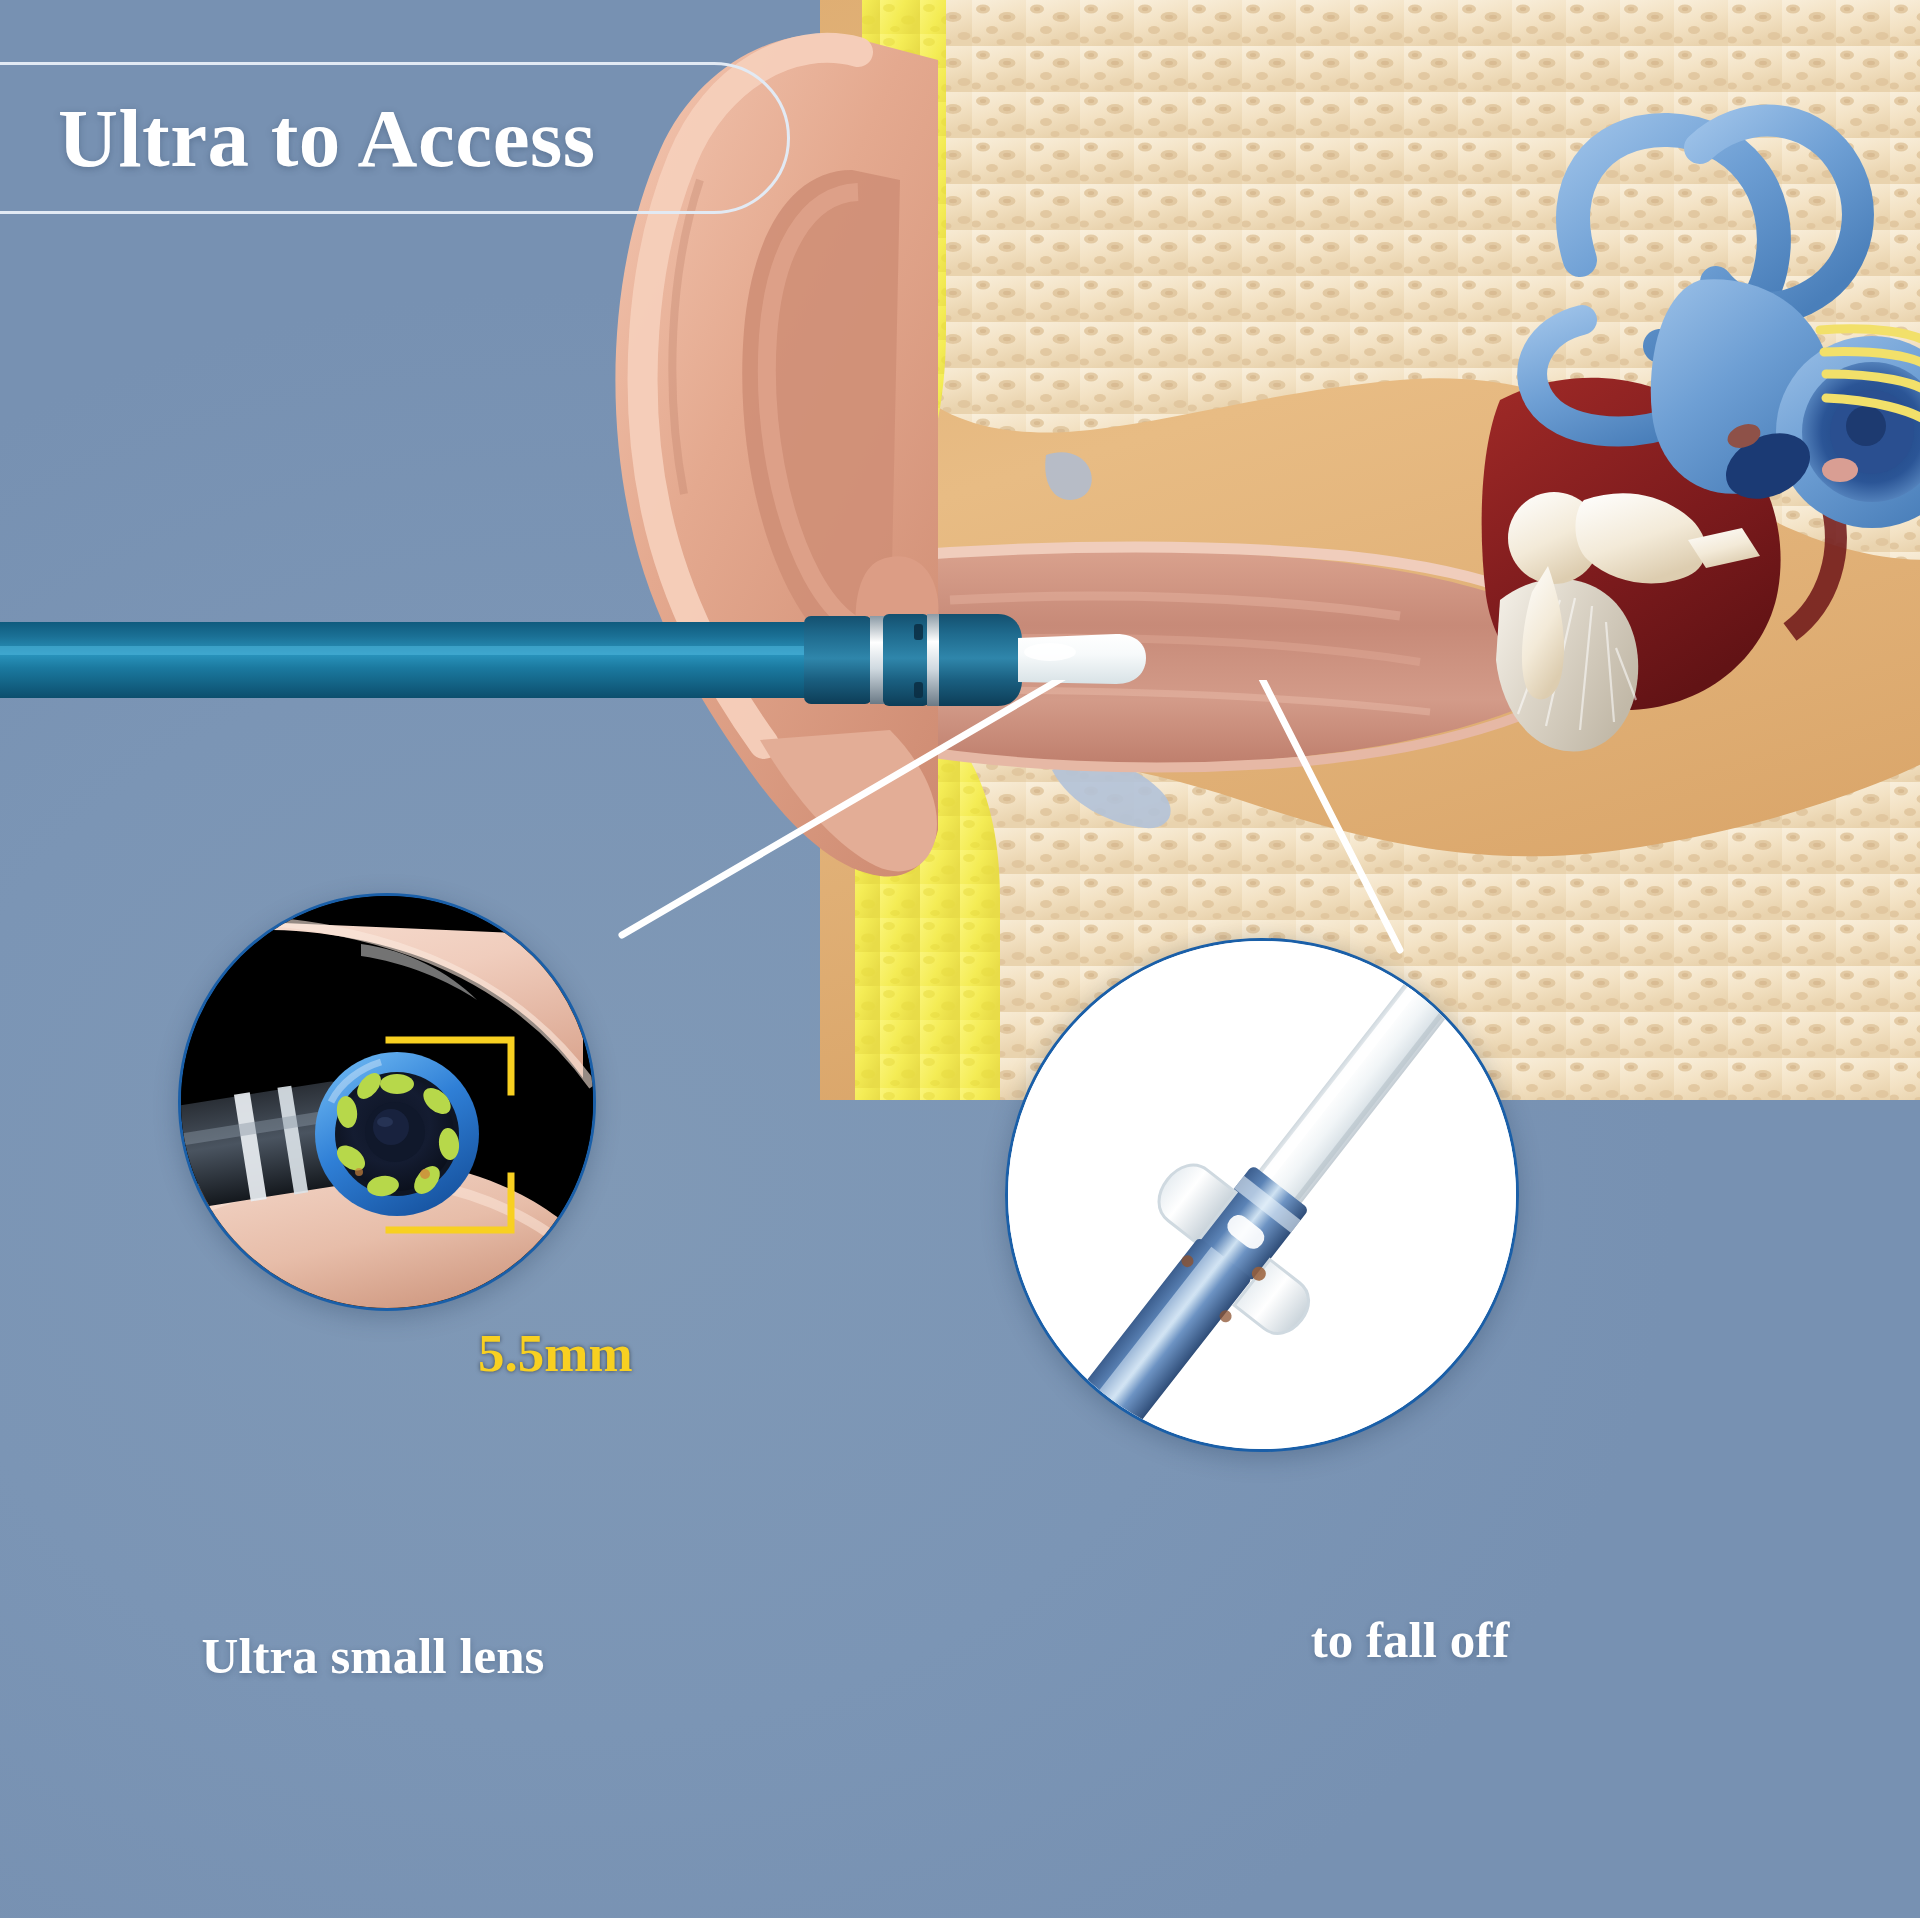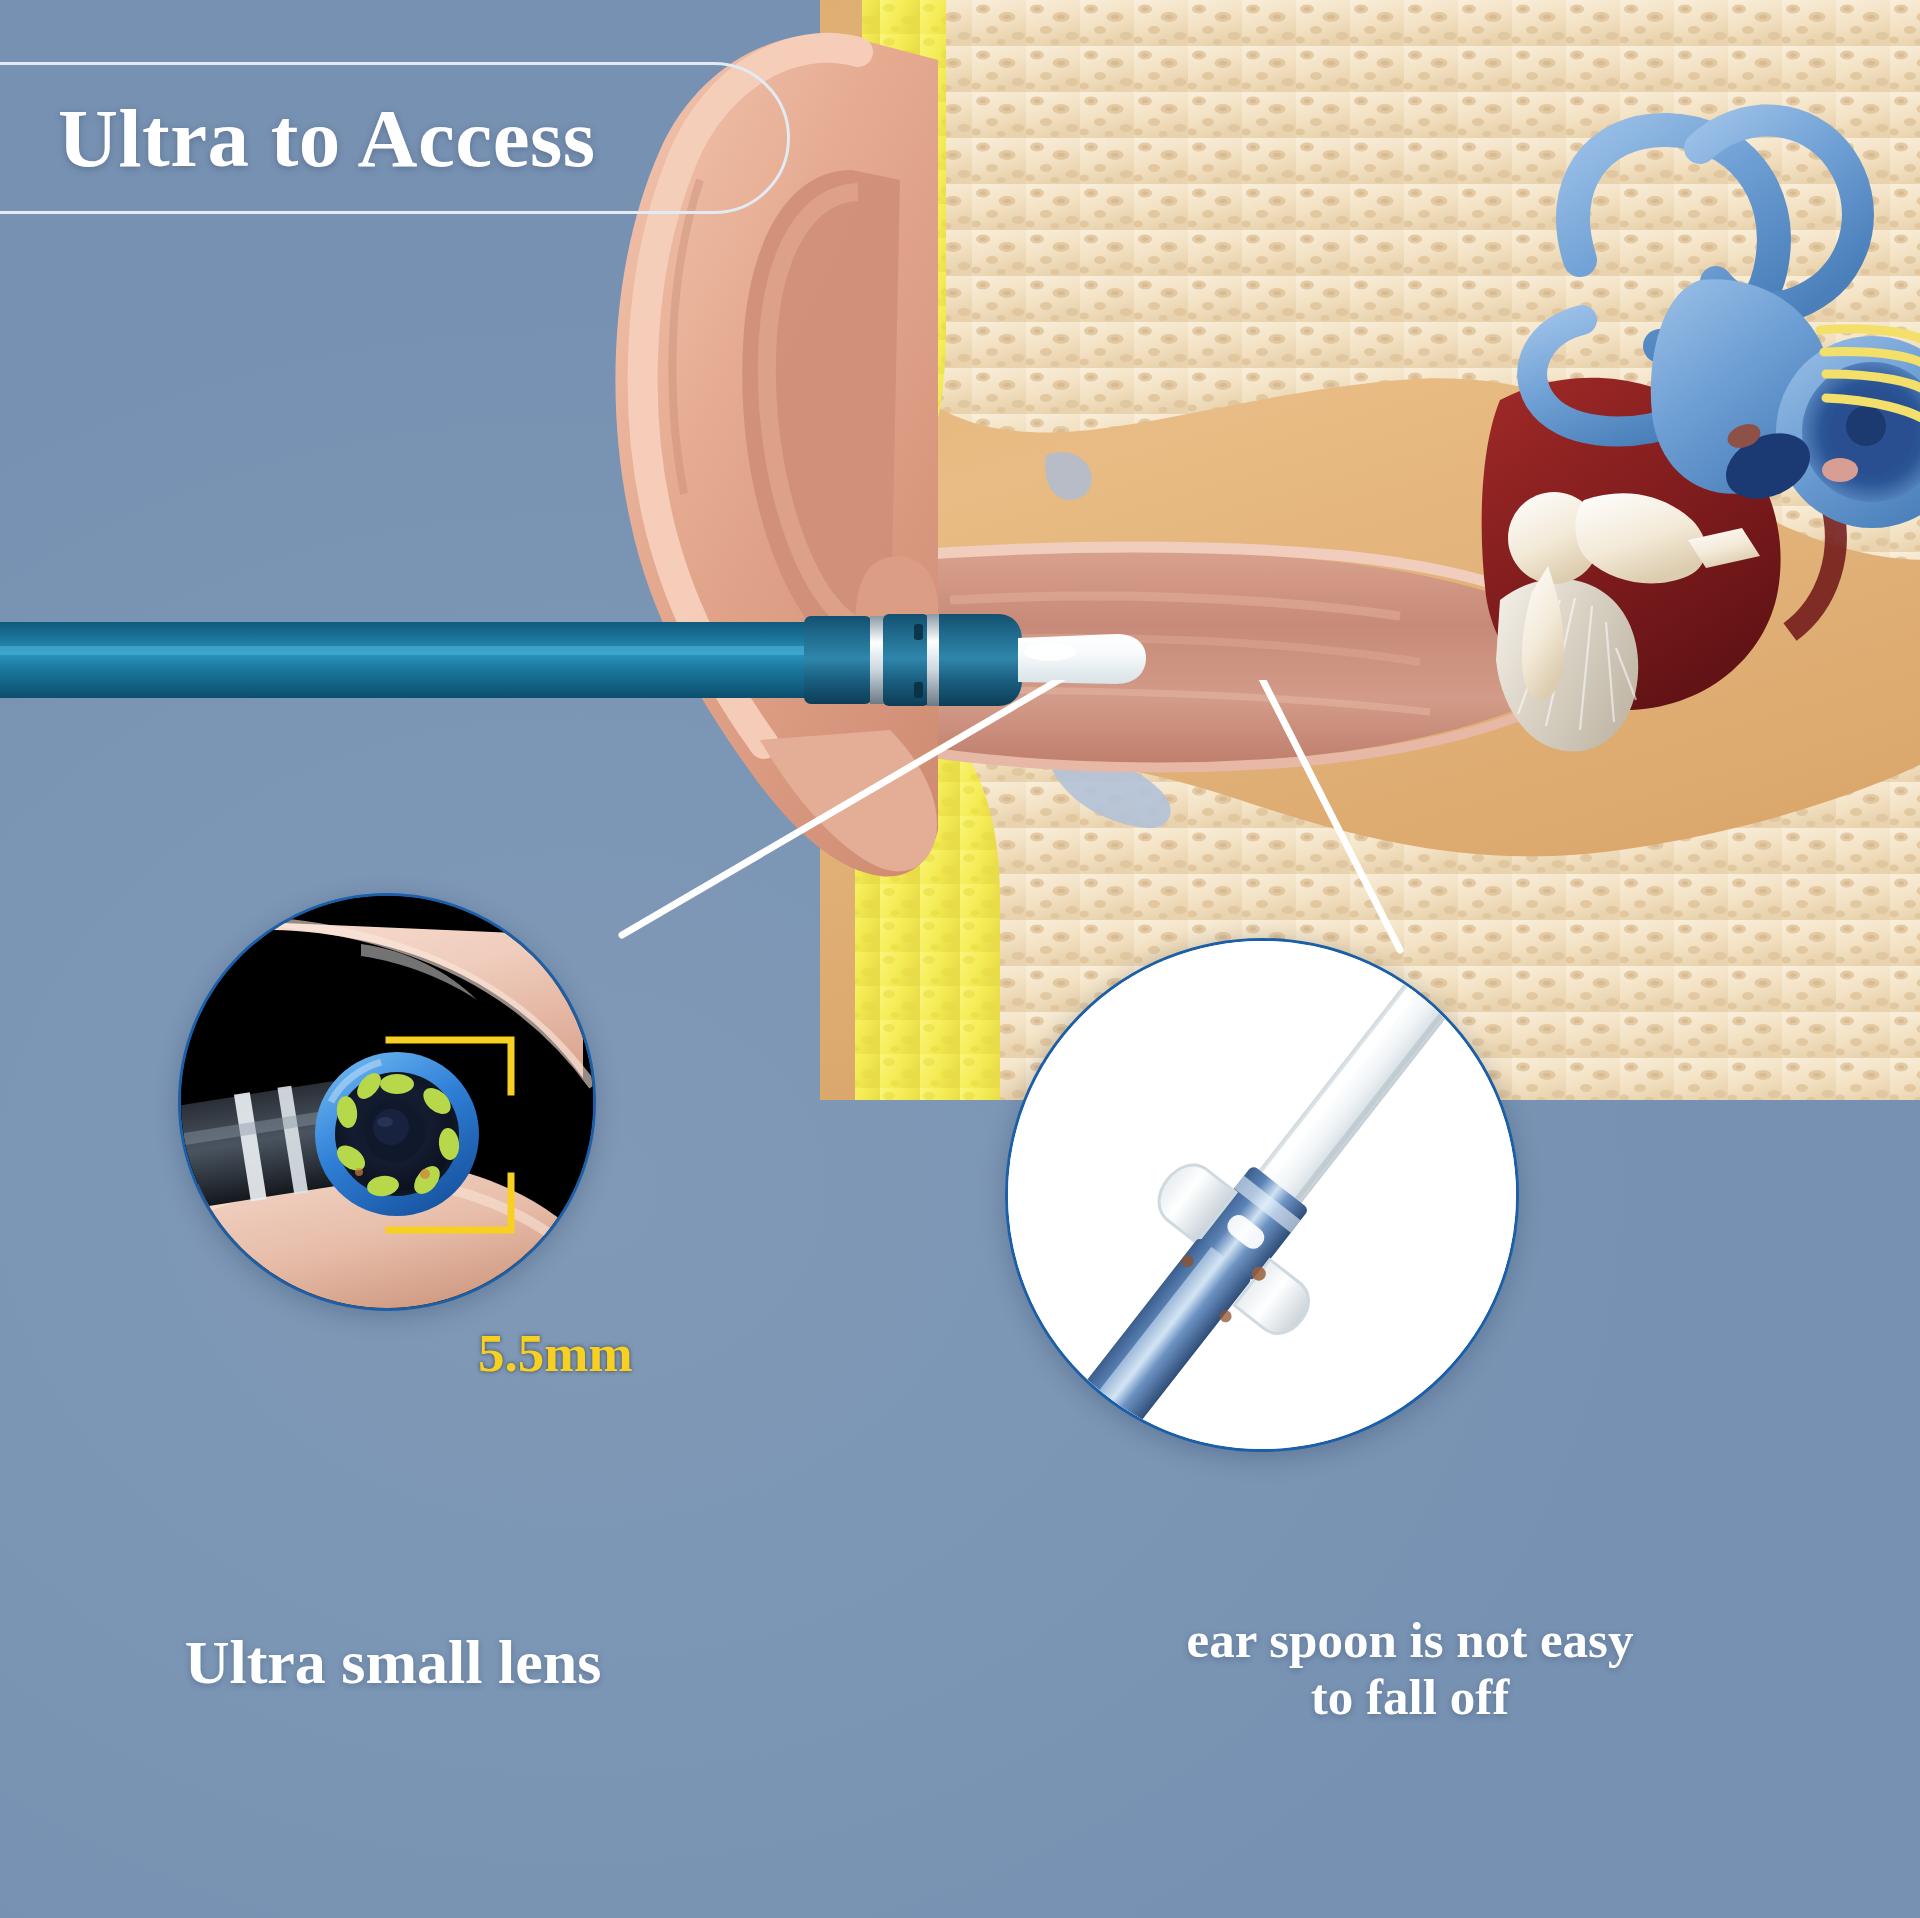--- a/index.html
+++ b/index.html
@@ -53,21 +53,21 @@
   #lens-circle{left:178px;top:893px;width:412px;height:412px;background:#000;}
   #spoon-circle{left:1005px;top:938px;width:508px;height:508px;background:#ffffff;}
 
   
   .caption{
     position:absolute;color:#ffffff;text-align:center;
     font-family:"Liberation Serif",serif;font-weight:700;
     text-shadow:0 2px 6px rgba(40,60,90,.33);
     line-height:1.12;
   }
-  #cap-lens{left:128px;top:1628px;width:530px;font-size:62px;}
+  #cap-lens{left:108px;top:1628px;width:530px;font-size:51px;}
   #cap-spoon{left:1090px;top:1612px;width:640px;font-size:51px;}
   #cap-spoon .ln{display:block;}
 
   
   .dim-label{
     position:absolute;color:#f8d021;font-family:"Liberation Serif",serif;
     font-weight:700;font-size:53px;letter-spacing:0px;
     text-shadow:0 0 4px rgba(0,0,0,.55);
     white-space:nowrap;
   }
@@ -467,21 +467,20 @@
         <circle cx="300" cy="372" r="6" fill="#8c5331" opacity=".75"></circle>
 
         <rect x="244" y="282" width="40" height="22" rx="10" fill="#ffffff" opacity=".92"></rect>
       </g>
     </svg>
   </div>
 
   <div id="cap-lens" class="caption">Ultra small lens</div>
 
   <div id="cap-spoon" class="caption">
-    <span class="ln">ear spoon is not easy</span>
     <span class="ln">to fall off</span>
   </div>
 
   <div class="title-pill">
     <span class="title-text">Ultra to Access</span>
   </div>
 
 </div>
 
 </body></html>

